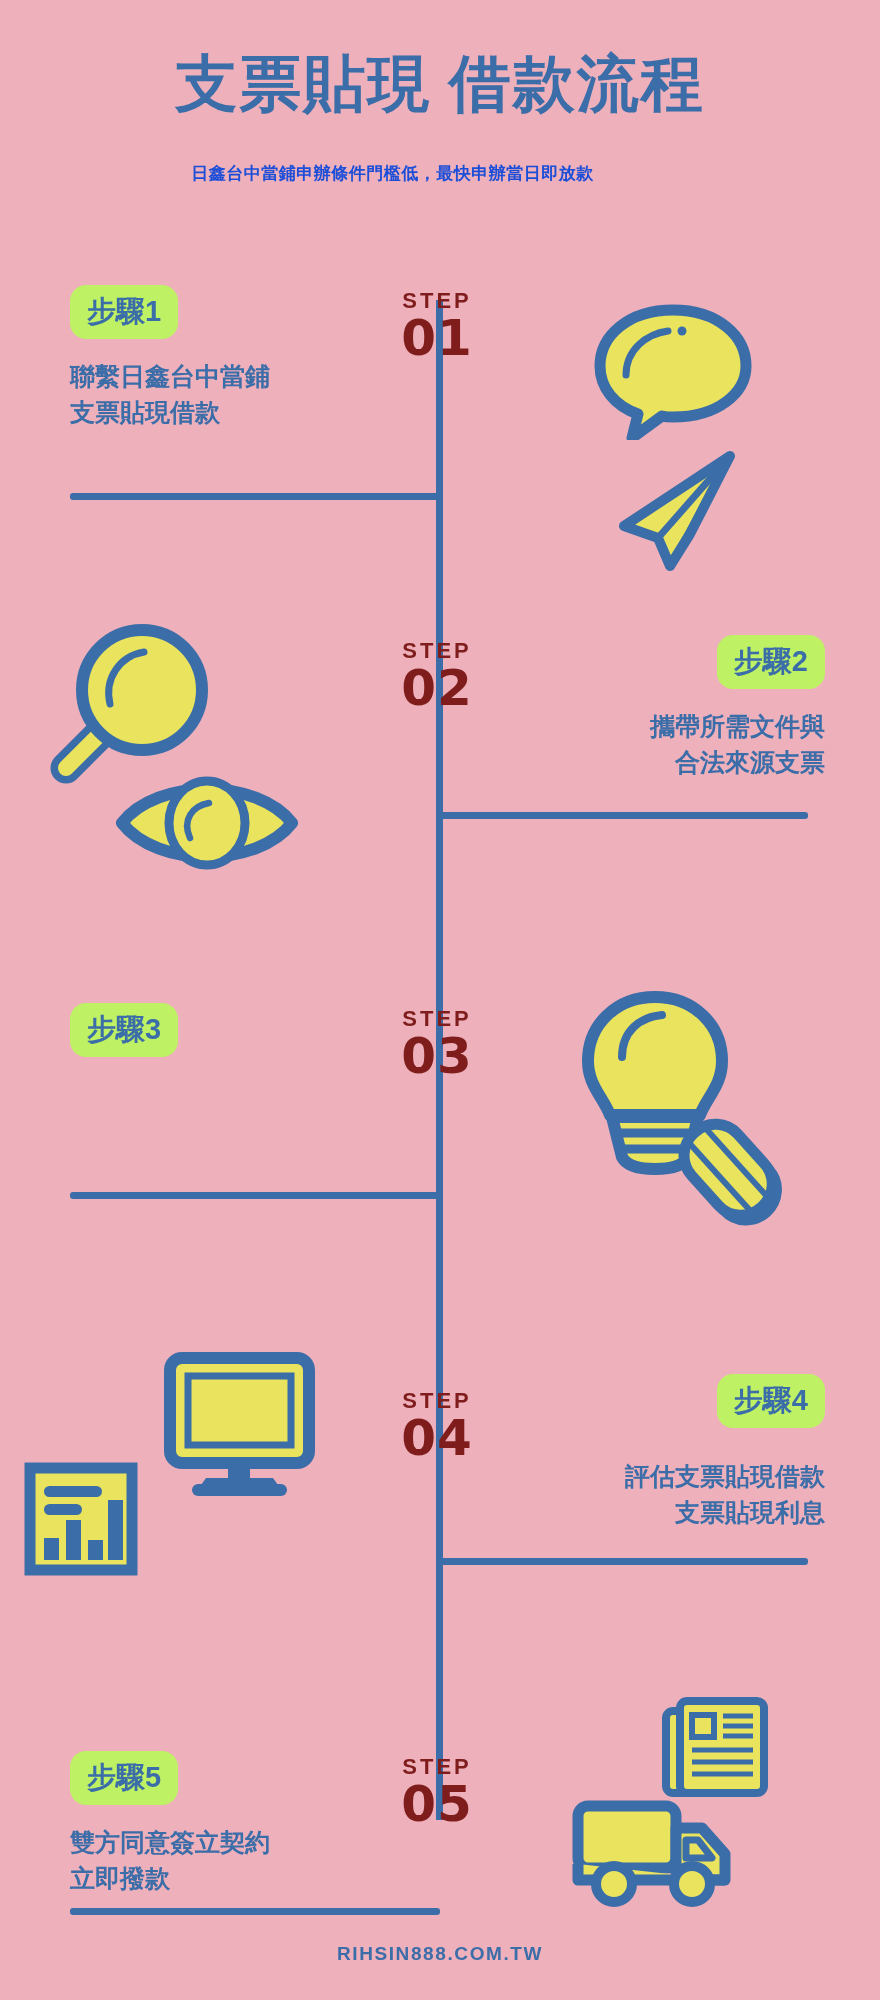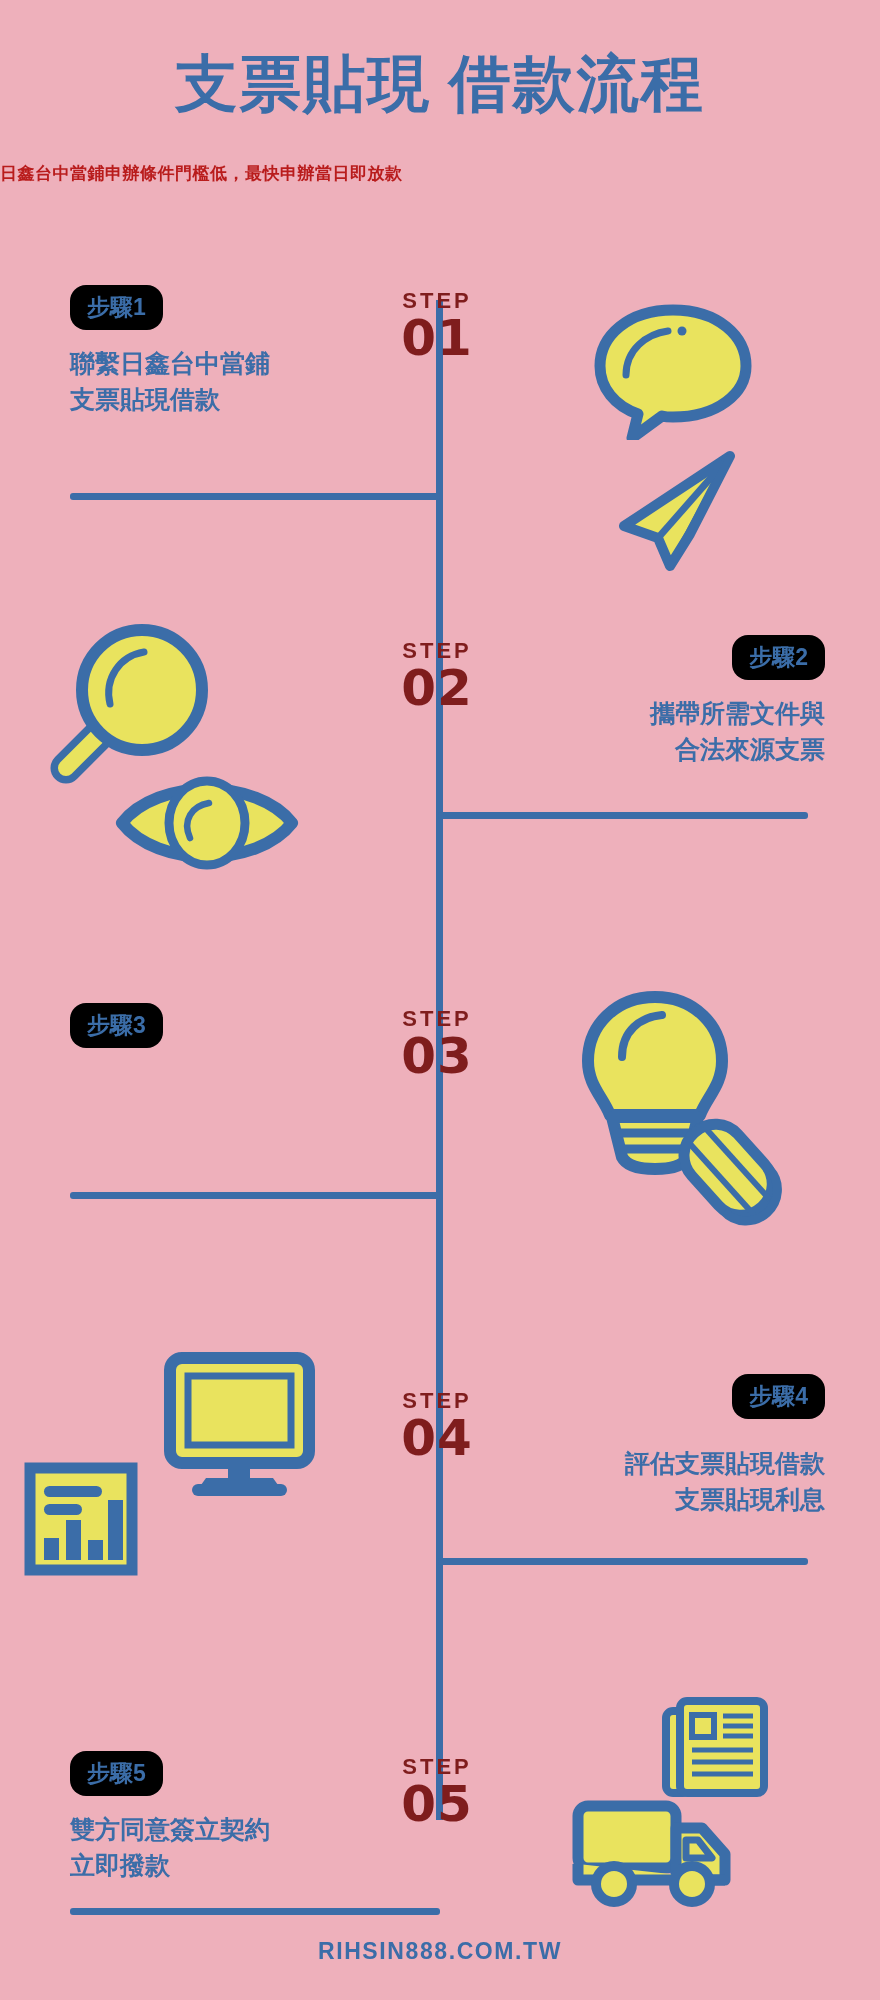--- a/index.html
+++ b/index.html
@@ -12,22 +12,22 @@
   .stage{position:relative;width:880px;height:2000px;}
 
   
   .title{
     position:absolute;top:52px;left:0;width:880px;text-align:center;
     font-size:62px;font-weight:bold;color:#3b6da8;letter-spacing:2px;
     line-height:1.05;
     font-family:Liberation Serif, serif;
   }
   .subtitle{
-    position:absolute;top:162px;left:0;width:785px;text-align:left;
-    font-size:17px;font-weight:bold;color:#b91c1c;letter-spacing:0.5px;
+    position:absolute;top:162px;left:0;width:785px;text-align:center;
+    font-size:17px;font-weight:bold;color:#1d4ed8;letter-spacing:0.5px;
   }
 
   
   .vline{
     position:absolute;left:436px;top:300px;width:7px;height:1520px;
     background:#3b6da8;
   }
   .hline{position:absolute;height:7px;background:#3b6da8;border-radius:3px;}
 
   
@@ -35,36 +35,36 @@
   .stepnum .word{
     font-size:22px;font-weight:bold;letter-spacing:3px;line-height:1;
   }
   .stepnum .num{
     font-size:50px;font-weight:bold;letter-spacing:1px;line-height:1.05;
     font-family:"DejaVu Sans",sans-serif;
   }
 
   
   .badge{
-    position:absolute;background:#000000;border-radius:16px;
-    padding:7px 17px;font-size:23px;font-weight:bold;color:#3b6da8;
+    position:absolute;background:#bef264;border-radius:16px;
+    padding:7px 17px;font-size:29px;font-weight:bold;color:#3b6da8;
     display:inline-block;white-space:nowrap;
   }
 
   
   .steptext{
     position:absolute;font-size:25px;font-weight:bold;color:#3b6da8;
-    line-height:1.45;white-space:pre-line;
+    line-height:1.45;white-space:pre-line;margin-top:13px;
   }
   .steptext.right{text-align:right;}
 
   
   .footer{
     position:absolute;left:0;bottom:35px;width:880px;text-align:center;
-    font-size:23px;font-weight:bold;color:#3b6da8;letter-spacing:1.6px;
+    font-size:19px;font-weight:bold;color:#3b6da8;letter-spacing:1.6px;
   }
 
   
   .icon{position:absolute;}
 </style>
 </head>
 <body>
 
 <div class="stage">
 

